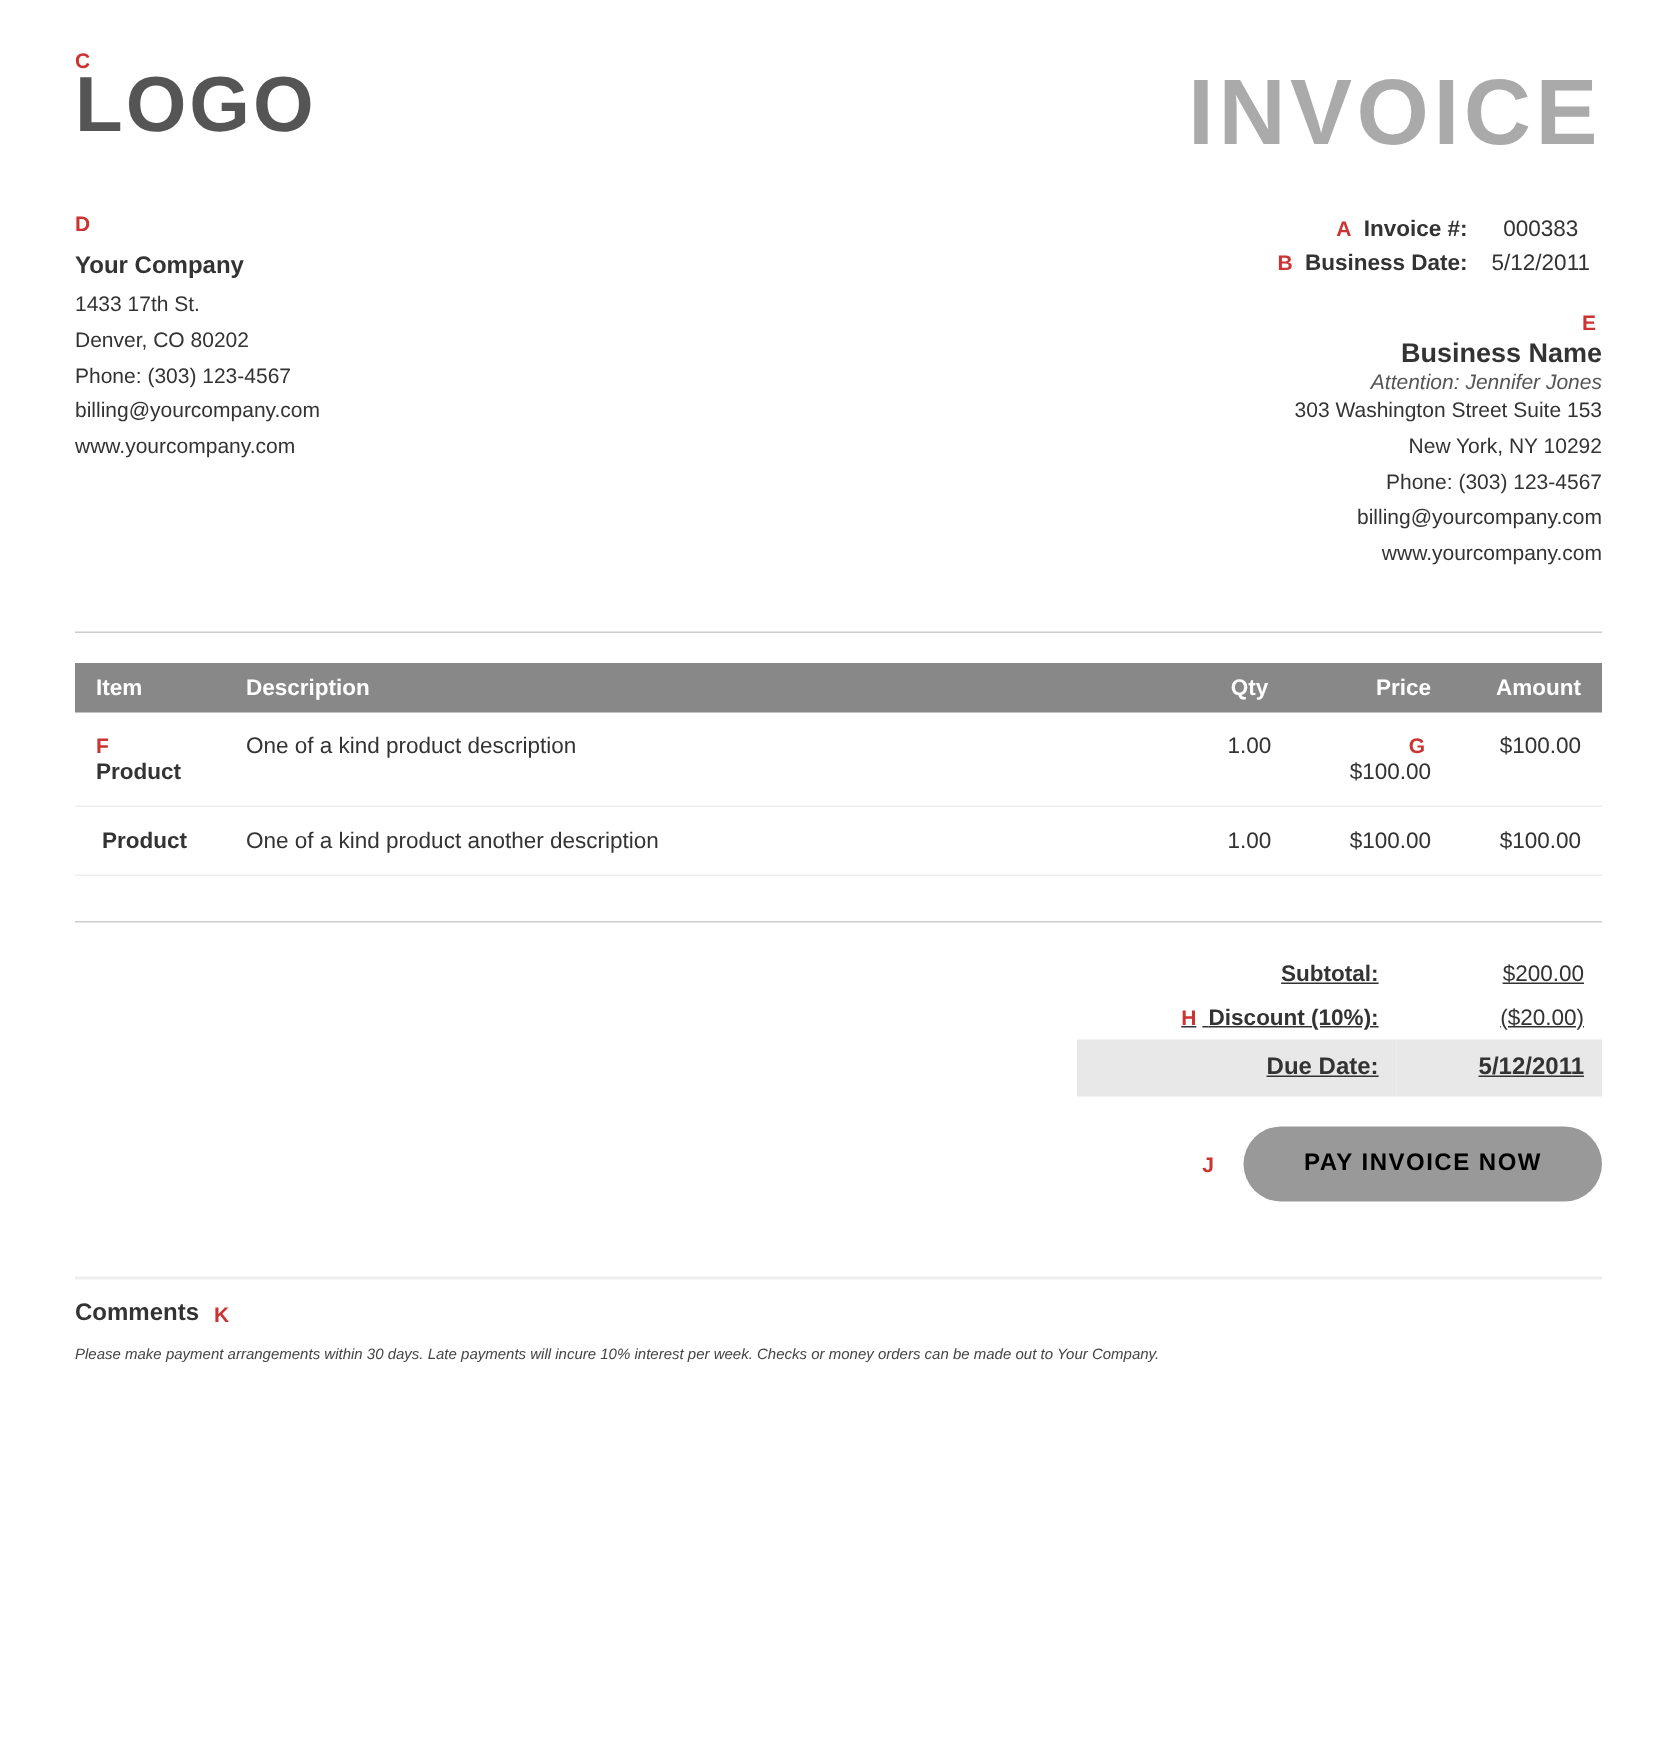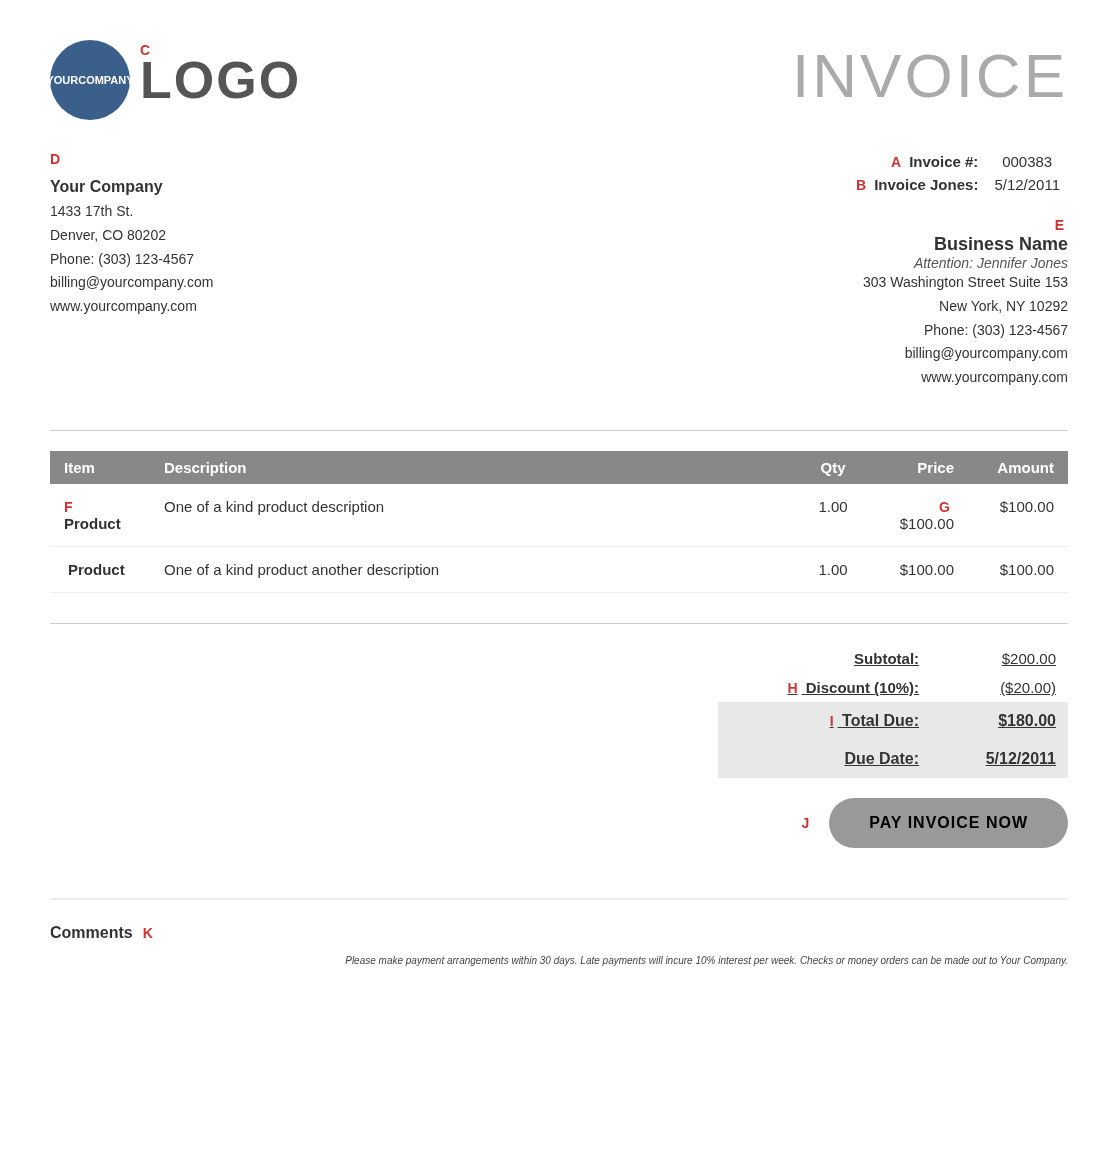--- a/index.html
+++ b/index.html
@@ -45,21 +45,21 @@
     .logo-text {
       font-size: 52px;
       font-weight: bold;
       color: #555;
       letter-spacing: 2px;
     }
 
     .invoice-title {
       font-size: 62px;
       color: #aaa;
-      font-weight: normal;
+      font-weight: bold;
       letter-spacing: 3px;
     }
 
     
     .company-info {
       margin-top: 10px;
     }
 
     .company-info .company-name {
       font-weight: bold;
@@ -253,22 +253,21 @@
       font-size: 16px;
       font-weight: bold;
       letter-spacing: 1px;
       cursor: pointer;
       text-transform: uppercase;
     }
 
     
     .comments-section {
       border-top: 2px solid #eee;
-      padding-top: 24px;
-      text-align: right;
+      padding-top: 14px;
     }
 
     .comments-header {
       font-weight: bold;
       font-size: 16px;
       margin-bottom: 10px;
       display: flex;
       align-items: center;
       gap: 10px;
     }
@@ -284,25 +283,20 @@
       border: none;
       border-top: 1px solid #ccc;
       margin: 20px 0;
     }
   </style>
 </head>
 <body>
 
 <div class="header">
   <div class="logo-area">
-    <div class="logo-circle">
-      <span>YOUR</span>
-        <br>
-      <span>COMPANY</span>
-    </div>
     <div style="position:relative;">
       <span class="annot" style="position:absolute; top:-8px; left:0;">C</span>
       <div class="logo-text">LOGO</div>
     </div>
   </div>
   <div class="invoice-title">INVOICE</div>
 </div>
 
 <div class="top-section">
   <div class="left-col">
@@ -325,21 +319,21 @@
             <tr>
           <td class="field-label">
             <span class="annot">A</span>
             <span>Invoice #:</span>
           </td>
           <td class="field-value">000383</td>
         </tr>
         <tr>
           <td class="field-label">
             <span class="annot">B</span>
-            <span>Invoice Jones:</span>
+            <span>Business Date:</span>
           </td>
           <td class="field-value">5/12/2011</td>
         </tr>
       </tbody>
         </table>
     </div>
 
     <div class="bill-to">
       <span class="annot">E</span>
       <div class="business-name">Business Name</div>
@@ -405,27 +399,20 @@
       <td class="total-value">$200.00</td>
     </tr>
     <tr>
       <td class="total-label">
         <span class="annot">H</span>
         <span>Discount (10%):</span>
       </td>
       <td class="total-value">($20.00)</td>
     </tr>
     <tr class="grand-total-row">
-      <td class="grand-total-label">
-        <span class="annot">I</span>
-        <span>Total Due:</span>
-      </td>
-      <td class="grand-total-value">$180.00</td>
-    </tr>
-    <tr class="grand-total-row">
       <td class="grand-total-label">Due Date:</td>
       <td class="grand-total-value">5/12/2011</td>
     </tr>
   </tbody>
     </table>
 </div>
 
 <div class="pay-section">
   <span class="pay-annot">J</span>
   <button class="pay-button">PAY INVOICE NOW</button>

